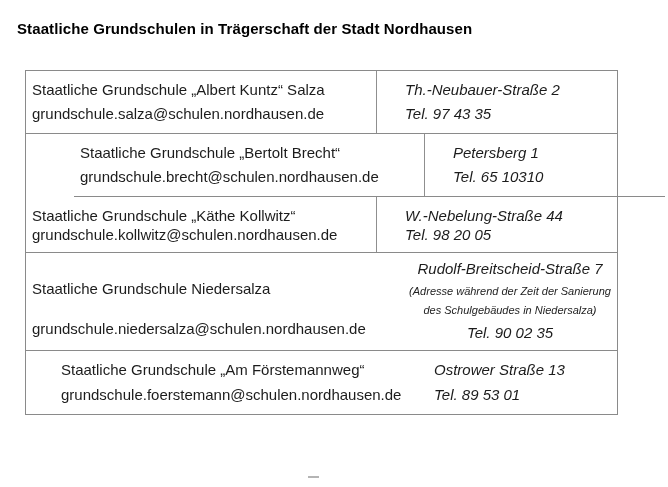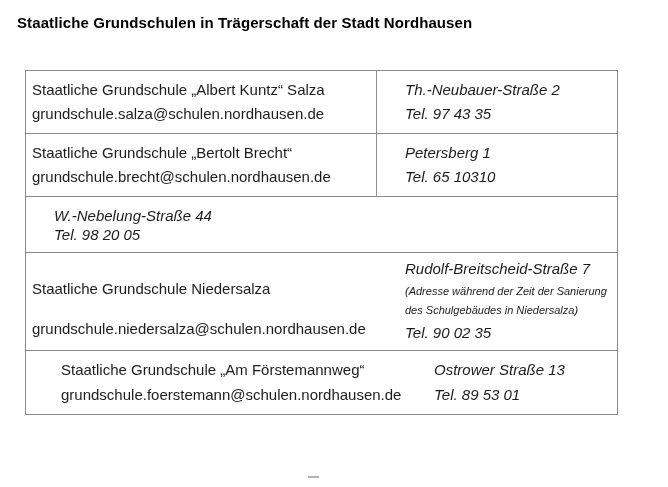--- a/index.html
+++ b/index.html
@@ -6,42 +6,42 @@
   body {
     width: 668px; height: 487px;
     background: #ffffff;
     font-family: "Liberation Sans", "DejaVu Sans", sans-serif;
     color: #1c1c1c;
     position: relative;
     overflow: hidden;
   }
   .page-title {
     position: absolute;
-    left: 17px; top: 14px;
+    left: 17px; top: 20px;
     font-size: 15px;
     font-weight: bold;
     color: #000000;
     letter-spacing: 0.1px;
     text-align: right;
   }
   .schools-table {
     position: absolute;
     left: 25px; top: 70px;
     width: 593px;
     border: 1px solid #8a8a8a;
     background: #ffffff;
   }
   .trow {
     display: flex;
     width: 100%;
     border-bottom: 1px solid #8a8a8a;
   }
   .trow:last-child { border-bottom: none; }
   .r1 { height: 63px; }
-  .r2 { height: 63px; }
+  .r2 { height: 63px; margin-left: 48px; }
   .r3 { height: 56px; }
   .r4 { height: 98px; }
   .r5 { height: 63px; margin-left: 29px; }
   .r6 { height: 57px; }
   .cell {
     display: flex;
     flex-direction: column;
     justify-content: space-between;
   }
   .cell.left {
@@ -49,21 +49,21 @@
     flex: 0 0 351px;
     padding: 9px 8px 10px 6px;
   }
   .cell.left.divided { border-right: 1px solid #8f8f8f; }
   .cell.right {
     flex: 1 1 auto;
     padding: 9px 4px 10px 28px;
     font-style: italic;
   }
   .r4 .cell.left  { padding: 26px 0 12px 6px; gap: 8px; }
-  .r4 .cell.right { padding: 6px 2px 8px 28px; }
+  .r4 .cell.right { padding: 6px 2px 8px 28px; align-items: center; }
   .line {
     font-size: 15px;
     line-height: 19px;
     white-space: nowrap;
   }
   .note-line {
     font-size: 11px;
     line-height: 14px;
     white-space: nowrap;
     color: #222222;
@@ -98,20 +98,24 @@
       <div class="line">Staatliche Grundschule „Bertolt Brecht“</div>
       <div class="line">grundschule.brecht@schulen.nordhausen.de</div>
     </div>
     <div class="cell right">
       <div class="line">Petersberg 1</div>
       <div class="line">Tel. 65 10310</div>
     </div>
   </div>
 
   <div class="trow r3">
+    <div class="cell left divided">
+      <div class="line">Staatliche Grundschule „Käthe Kollwitz“</div>
+      <div class="line">grundschule.kollwitz@schulen.nordhausen.de</div>
+    </div>
     <div class="cell right">
       <div class="line">W.-Nebelung-Straße 44</div>
       <div class="line">Tel. 98 20 05</div>
     </div>
   </div>
 
   <div class="trow r4">
     <div class="cell left">
       <div class="line">Staatliche Grundschule Niedersalza</div>
       <div class="line">grundschule.niedersalza@schulen.nordhausen.de</div>

